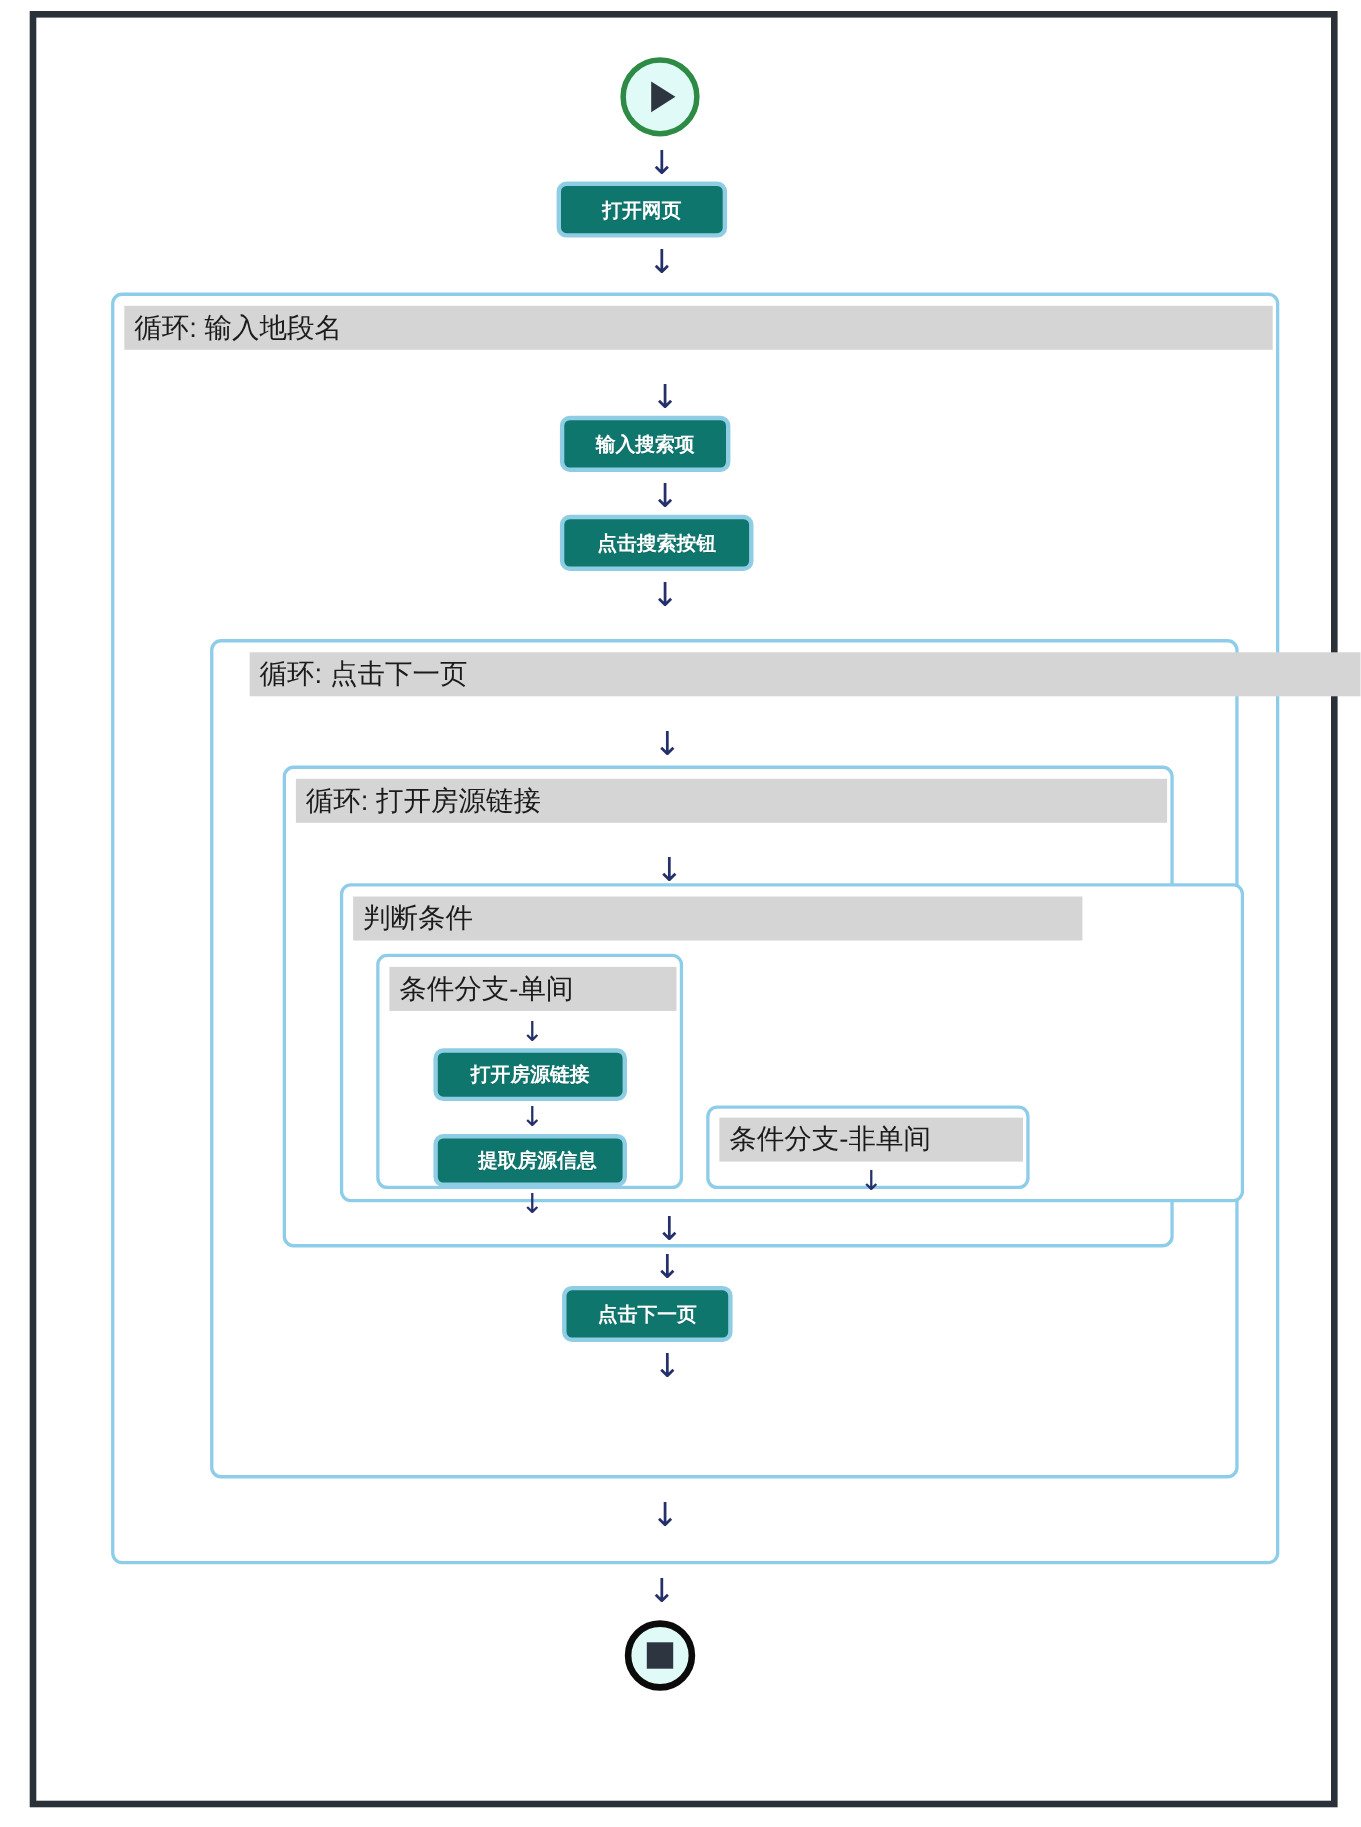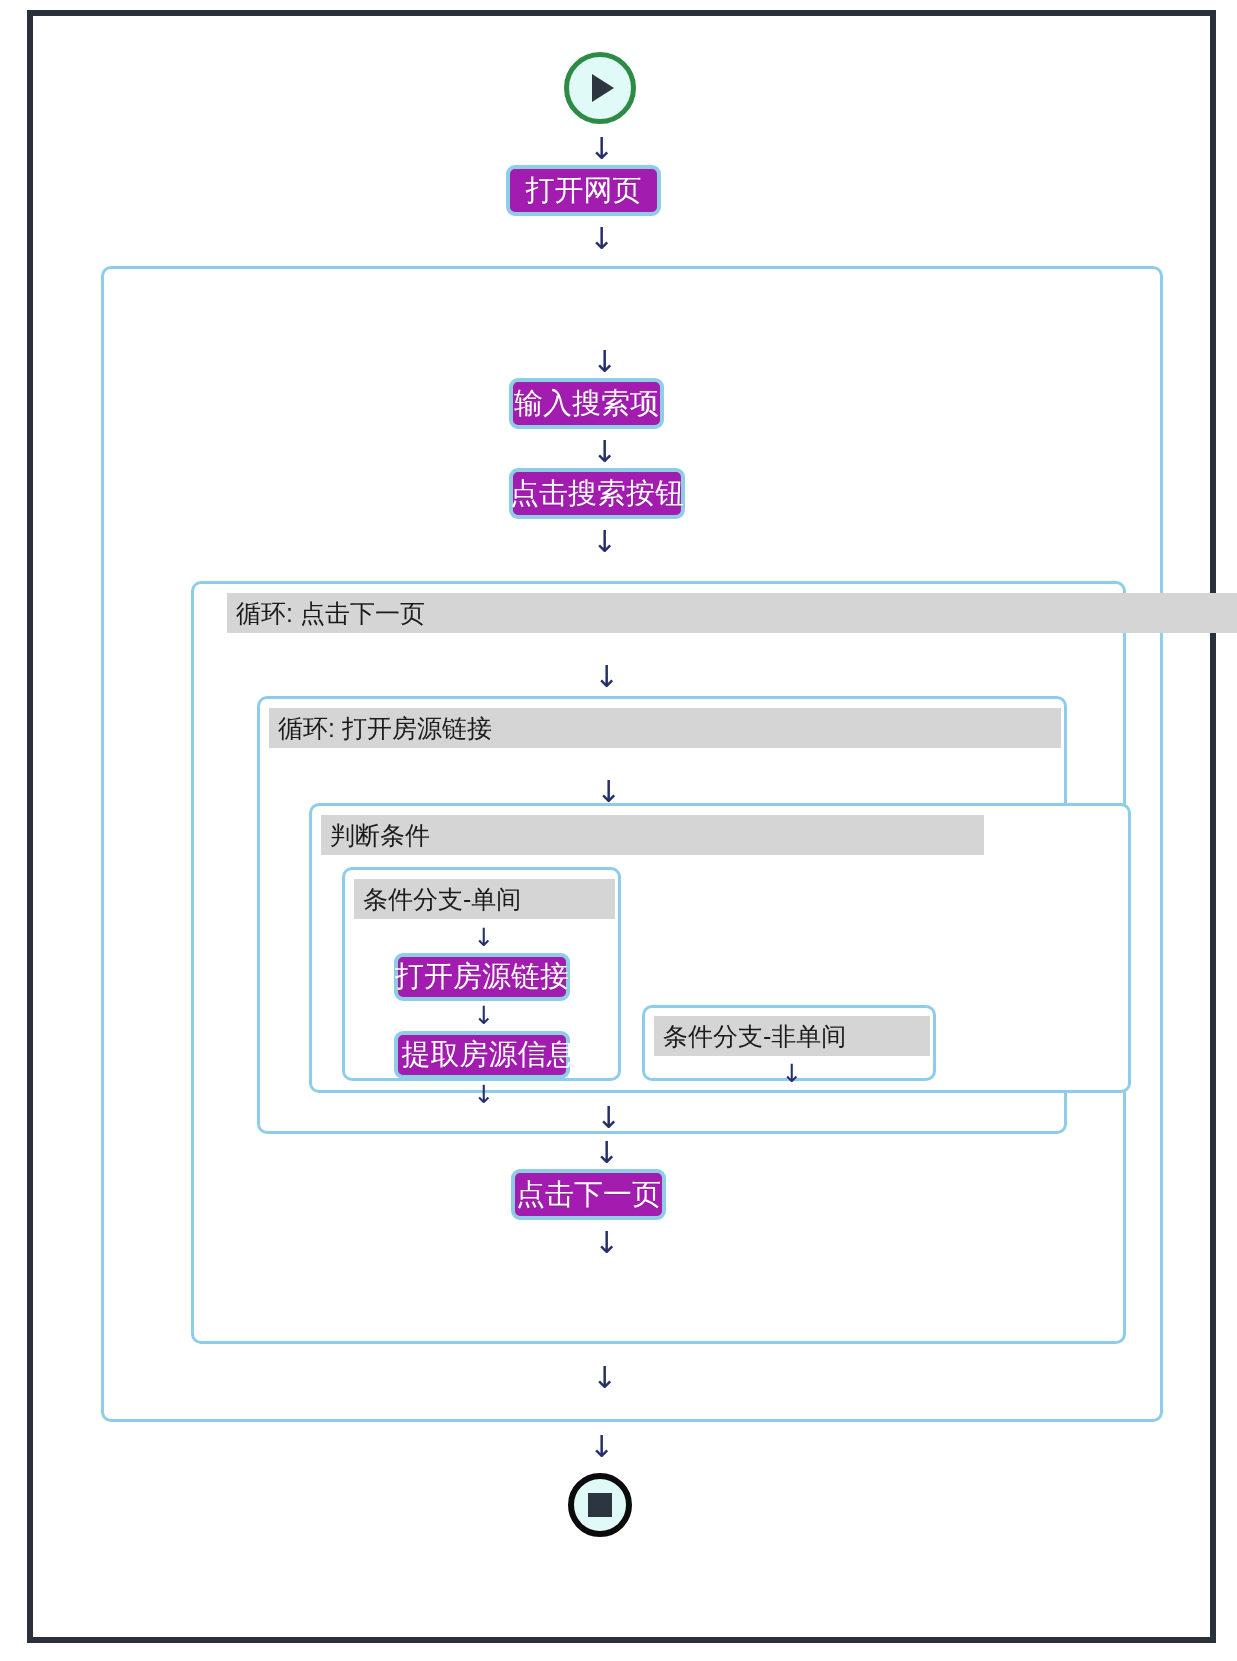--- a/index.html
+++ b/index.html
@@ -46,30 +46,31 @@
     font-size: 25px;
     line-height: 40px;
     padding-left: 9px;
     white-space: nowrap;
     box-sizing: border-box;
   }
   
   .action {
     position: absolute;
     box-sizing: border-box;
-    background: #a21caf;
+    background: #0f766e;
     border: 4px solid #8ecde4;
     border-radius: 9px;
     color: #ffffff;
-    font-size: 29px;
+    font-size: 18px;
     display: flex;
     align-items: center;
     justify-content: center;
     text-shadow: 0 1px 0 rgba(0,0,0,0.12);
     white-space: nowrap;
+    font-weight: bold;
   }
   
   .arrow {
     position: absolute;
     width: 22px;
     color: #25306b;
     font-size: 30px;
     line-height: 1;
     text-align: center;
     font-family: "DejaVu Sans", sans-serif;
@@ -117,20 +118,23 @@
 
     <div class="arrow" style="left:556px; top:118px;">↓</div>
 
     <div class="action" style="left:473px; top:149px; width:155px; height:51px;">
       <span>打开网页</span>
     </div>
 
     <div class="arrow" style="left:556px; top:208px;">↓</div>
 
     <div class="block" style="left:68px; top:250px; width:1062px; height:1156px;">
+      <div class="block-header" style="width:1044px;">
+        <span>循环: 输入地段名</span>
+      </div>
 
       <div class="arrow" style="left:488px; top:78px;">↓</div>
 
       <div class="action" style="left:405px; top:109px; width:155px; height:51px;">
         <span>输入搜索项</span>
       </div>
 
       <div class="arrow" style="left:488px; top:168px;">↓</div>
 
       <div class="action" style="left:405px; top:199px; width:176px; height:51px;">

